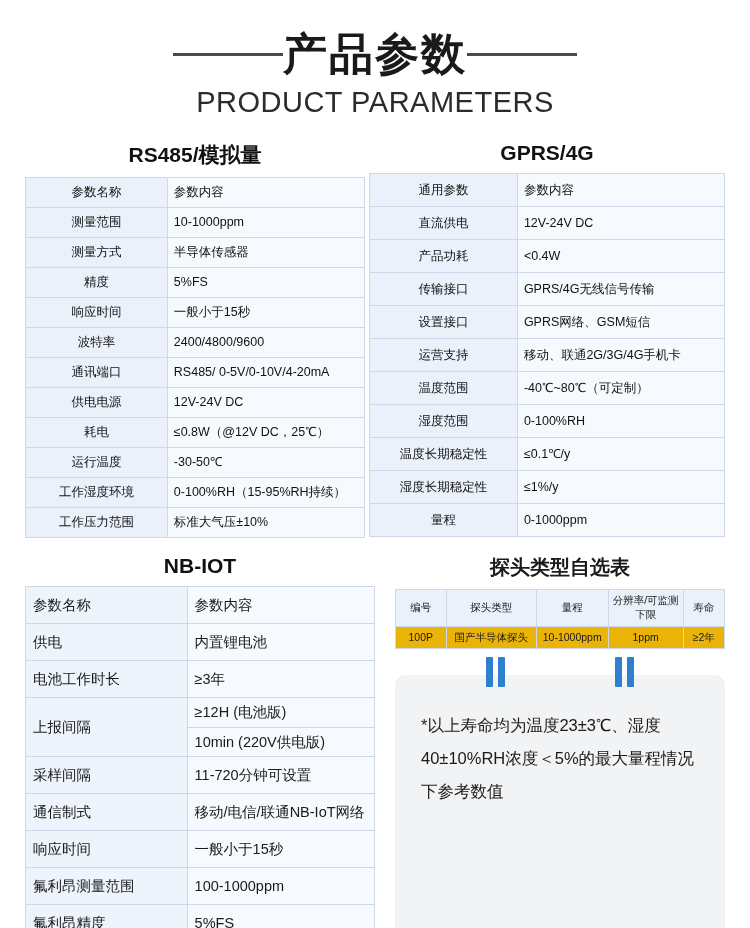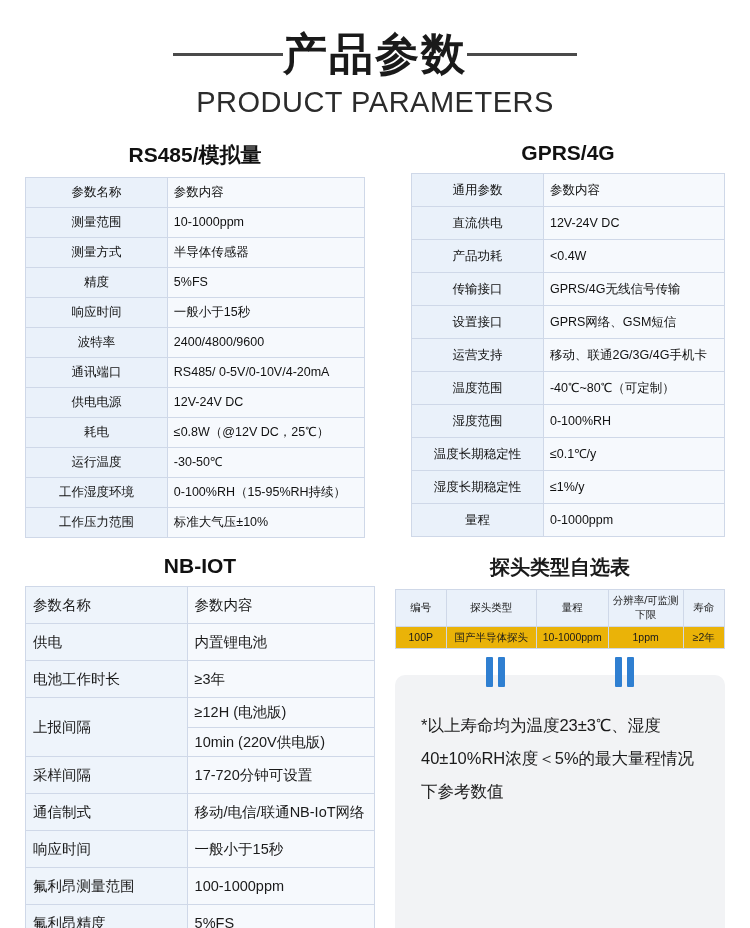--- a/index.html
+++ b/index.html
@@ -62,21 +62,21 @@
   }
 
   
   .cols {
     display: flex;
     justify-content: space-between;
     padding: 22px 25px 0 25px;
     box-sizing: border-box;
   }
   .col-left { width: 340px; }
-  .col-right { width: 314px; }
+  .col-right { width: 356px; }
 
   
   table.ptab {
     border-collapse: collapse;
     width: 100%;
     table-layout: fixed;
   }
   table.ptab td {
     border: 1px solid #cfd8e8;
     padding: 4px 6px;
@@ -355,21 +355,21 @@
           </tr>
           <tr>
             <td class="k">上报间隔</td>
             <td class="v two-line">
               <div class="top">≥12H (电池版)</div>
               <div>10min (220V供电版)</div>
             </td>
           </tr>
           <tr>
             <td class="k">采样间隔</td>
-            <td class="v">17-720分钟可设置</td>
+            <td class="v">11-720分钟可设置</td>
           </tr>
           <tr>
             <td class="k">通信制式</td>
             <td class="v">移动/电信/联通NB-IoT网络</td>
           </tr>
           <tr>
             <td class="k">响应时间</td>
             <td class="v">一般小于15秒</td>
           </tr>
           <tr>

